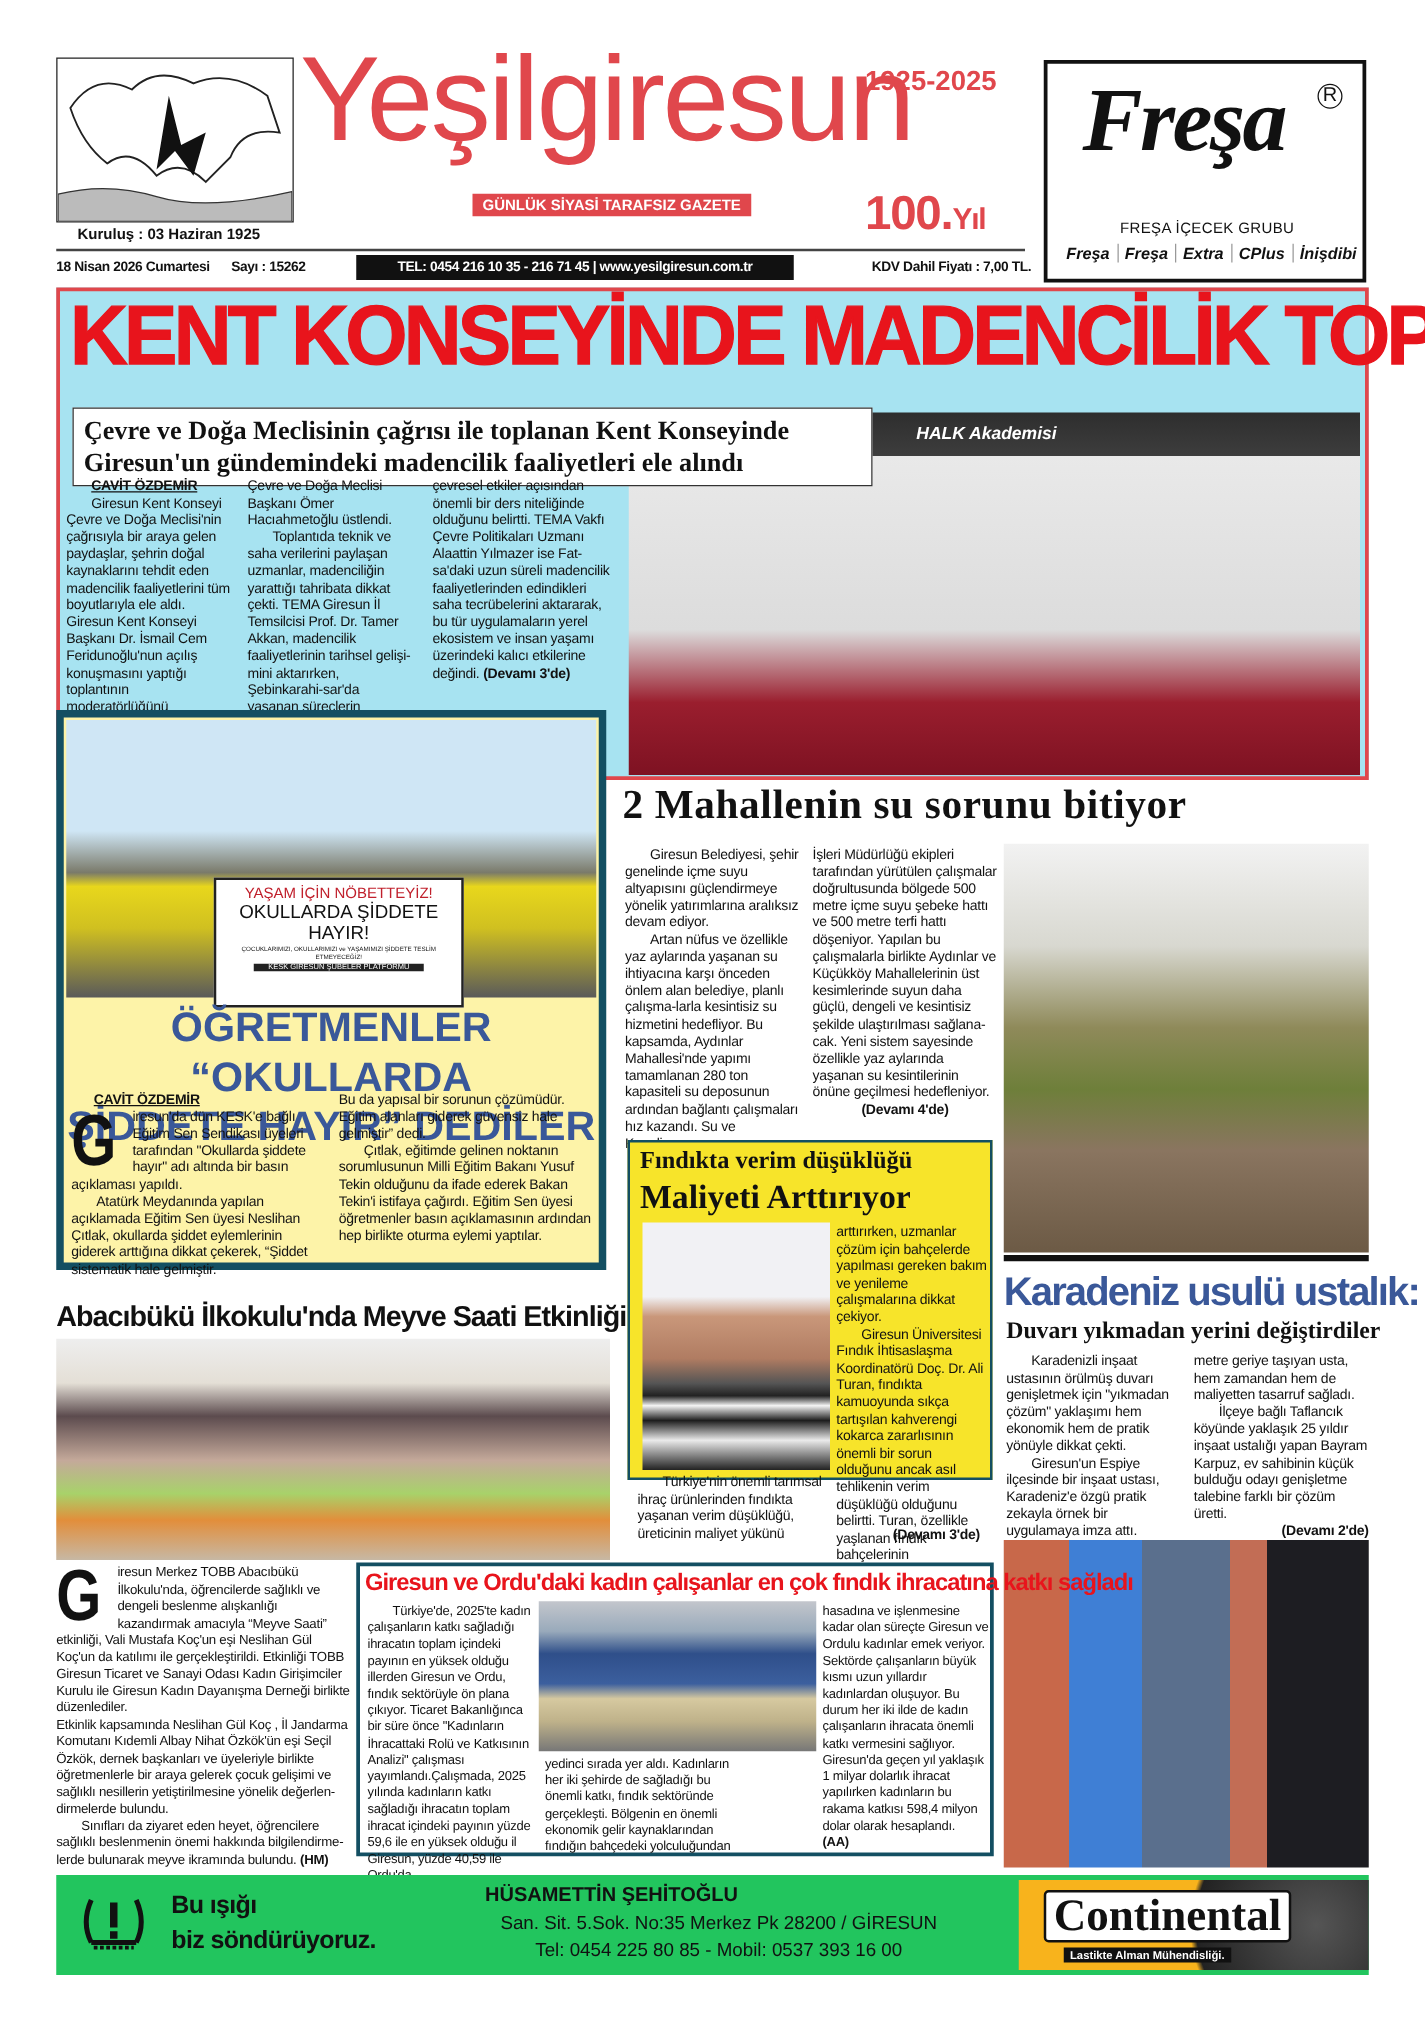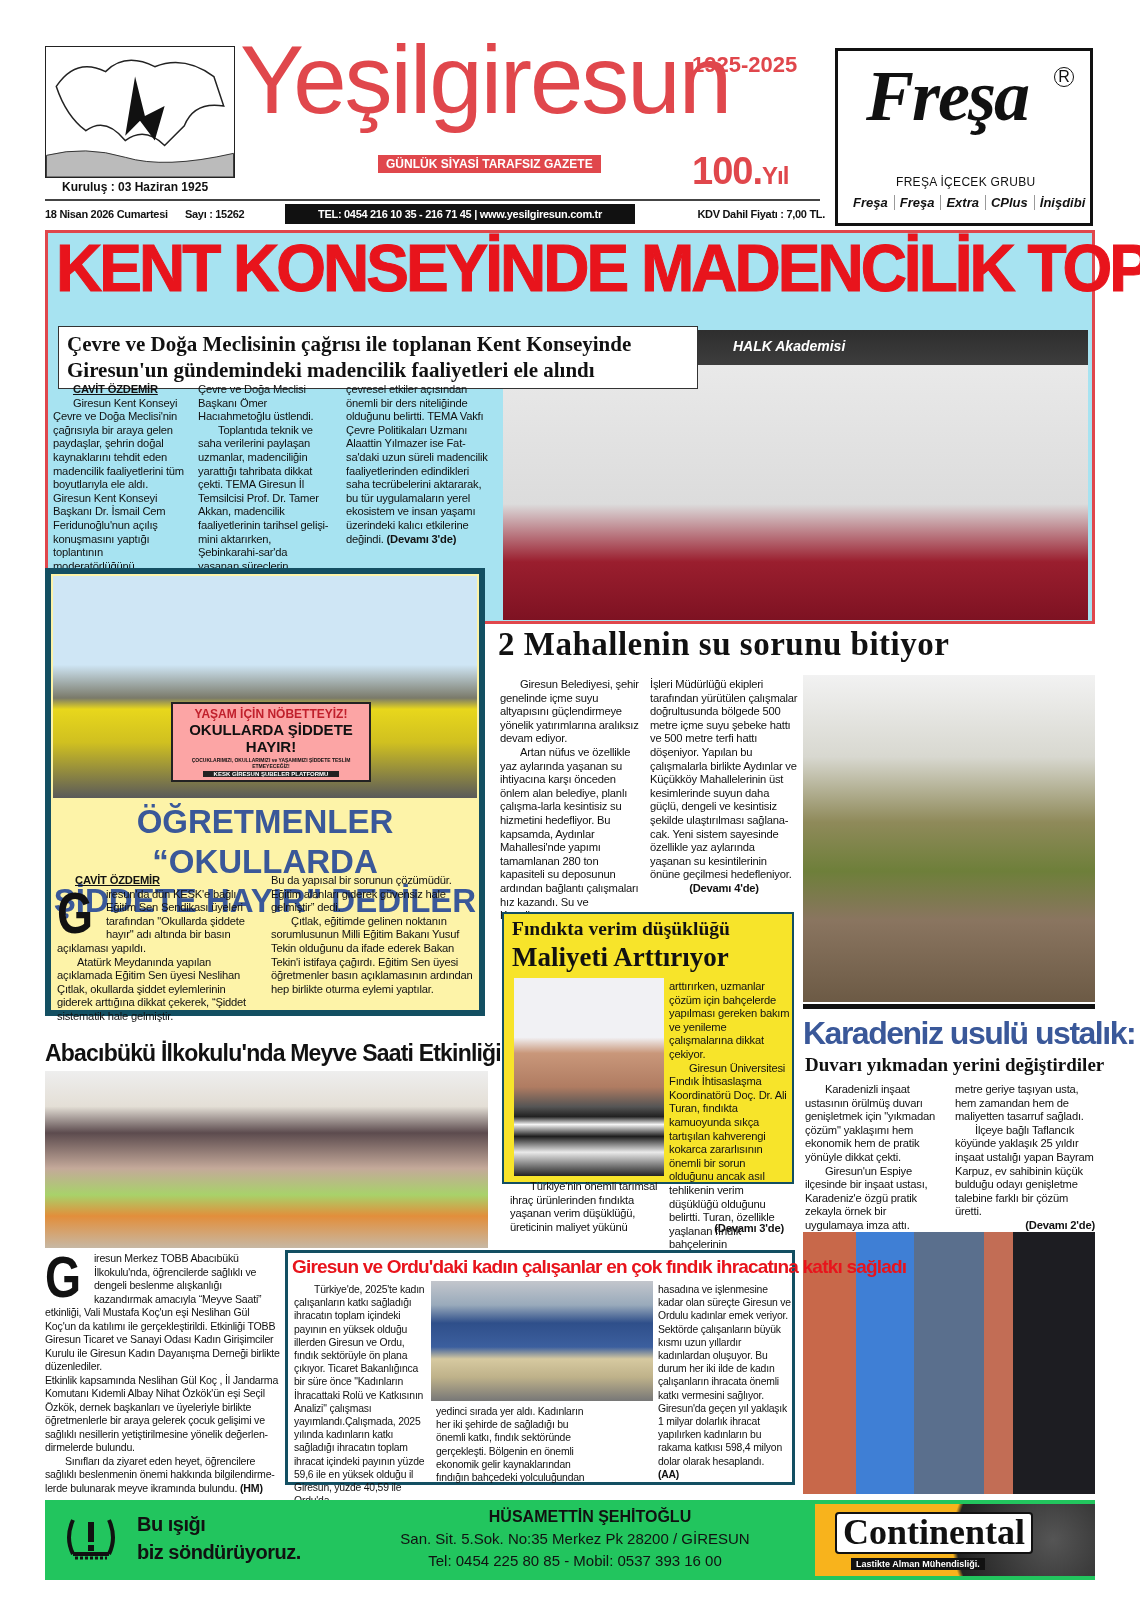--- a/index.html
+++ b/index.html
@@ -61,21 +61,21 @@
 #aba-photo{left:45px;top:1071px;width:443px;height:177px;background:linear-gradient(180deg,#eee 0,#e4dfd6 20%,#5c4b4e 35%,#c4a99a 55%,#a8d26a 70%,#e28e3b 82%,#c7b8a4 100%)}
 #dropcap{float:left;font-size:58px;line-height:46px;font-weight:bold;margin:2px 4px 0 0;font-family:"Liberation Sans",sans-serif;transform:scaleX(.8);transform-origin:left}
 
 #women{left:285px;top:1250px;width:510px;height:235px;border:3px solid #134f62;background:#fff}
 #women-title{left:4px;top:3px;font-size:19px;font-weight:bold;color:#e8141c;letter-spacing:-0.8px;white-space:nowrap}
 #women-photo{left:143px;top:28px;width:222px;height:120px;background:linear-gradient(180deg,#c3c6cc 0,#9ab 20%,#2f4f8a 35%,#3c5f9e 55%,#d6c9a0 65%,#bfb28a 80%,#777 100%)}
 
 #ad{left:45px;top:1500px;width:1050px;height:80px;background:#22c55e}
 #ad-warn{left:18px;top:14px;width:56px;height:48px}
 #ad-slogan{left:92px;top:10px;font-size:20px;font-weight:bold;line-height:28px;letter-spacing:-0.5px}
-#ad-name{left:375px;top:8px;width:340px;text-align:center;font-size:16px;font-weight:bold}
+#ad-name{left:343px;top:8px;width:340px;font-size:16px;font-weight:bold}
 #ad-addr{left:340px;top:30px;width:380px;text-align:center;font-size:15px}
 #ad-tel{left:340px;top:52px;width:380px;text-align:center;font-size:15px}
 #ad-conti{left:770px;top:4px;width:280px;height:72px;background:radial-gradient(circle at 85% 50%,#555 0,#222 40%,#f8b31c 42%)}
 #conti-logo{left:20px;top:8px;font-family:"Liberation Serif",serif;font-size:36px;font-weight:bold;color:#111;background:#fff;padding:0 6px;border:2px solid #111;border-radius:4px;line-height:1.05}
 #conti-tag{left:36px;top:54px;font-size:9px;font-weight:bold;background:#111;color:#fff;padding:1px 5px}
 </style>
 </head>
 <body>
 
 <div id="logo-art" class="abs">
@@ -130,21 +130,21 @@
   </div>
   <div class="col" style="left:298px;top:150px;width:148px">
     <span>çevresel etkiler açısından önemli bir ders niteliğinde olduğunu belirtti. TEMA Vakfı Çevre Politikaları Uzmanı Alaattin Yılmazer ise Fat-sa'daki uzun süreli madencilik faaliyetlerinden edindikleri saha tecrübelerini aktararak, bu tür uygulamaların yerel ekosistem ve insan yaşamı üzerindeki kalıcı etkilerine değindi.</span>
     <span class="more">(Devamı 3'de)</span>
   </div>
 </div>
 
 <div id="teach" class="abs">
   <div id="teach-inner">
     <div id="teach-photo" class="abs"></div>
-    <div class="abs" style="left:120px;top:128px;width:200px;height:80px;background:#fca5a5;border:2px solid #222;text-align:center;font-weight:bold">
+    <div class="abs" style="left:120px;top:128px;width:200px;height:104px;background:#ffffff;border:2px solid #222;text-align:center;font-weight:normal">
       <div style="color:#c0202c;font-size:12px;margin-top:3px">YAŞAM İÇİN NÖBETTEYİZ!</div>
       <div style="font-size:15px">OKULLARDA ŞİDDETE HAYIR!</div>
       <div style="font-size:5px;margin:2px">ÇOCUKLARIMIZI, OKULLARIMIZI ve YAŞAMIMIZI ŞİDDETE TESLİM ETMEYECEĞİZ!</div>
       <div style="font-size:6px;background:#222;color:#fff;margin:2px 30px">KESK GİRESUN ŞUBELER PLATFORMU</div>
     </div>
     <div id="teach-title" class="abs">
       <div>ÖĞRETMENLER “OKULLARDA</div>
       <div>ŞİDDETE HAYIR” DEDİLER</div>
     </div>
     <div class="col" style="left:6px;top:300px;width:200px">

